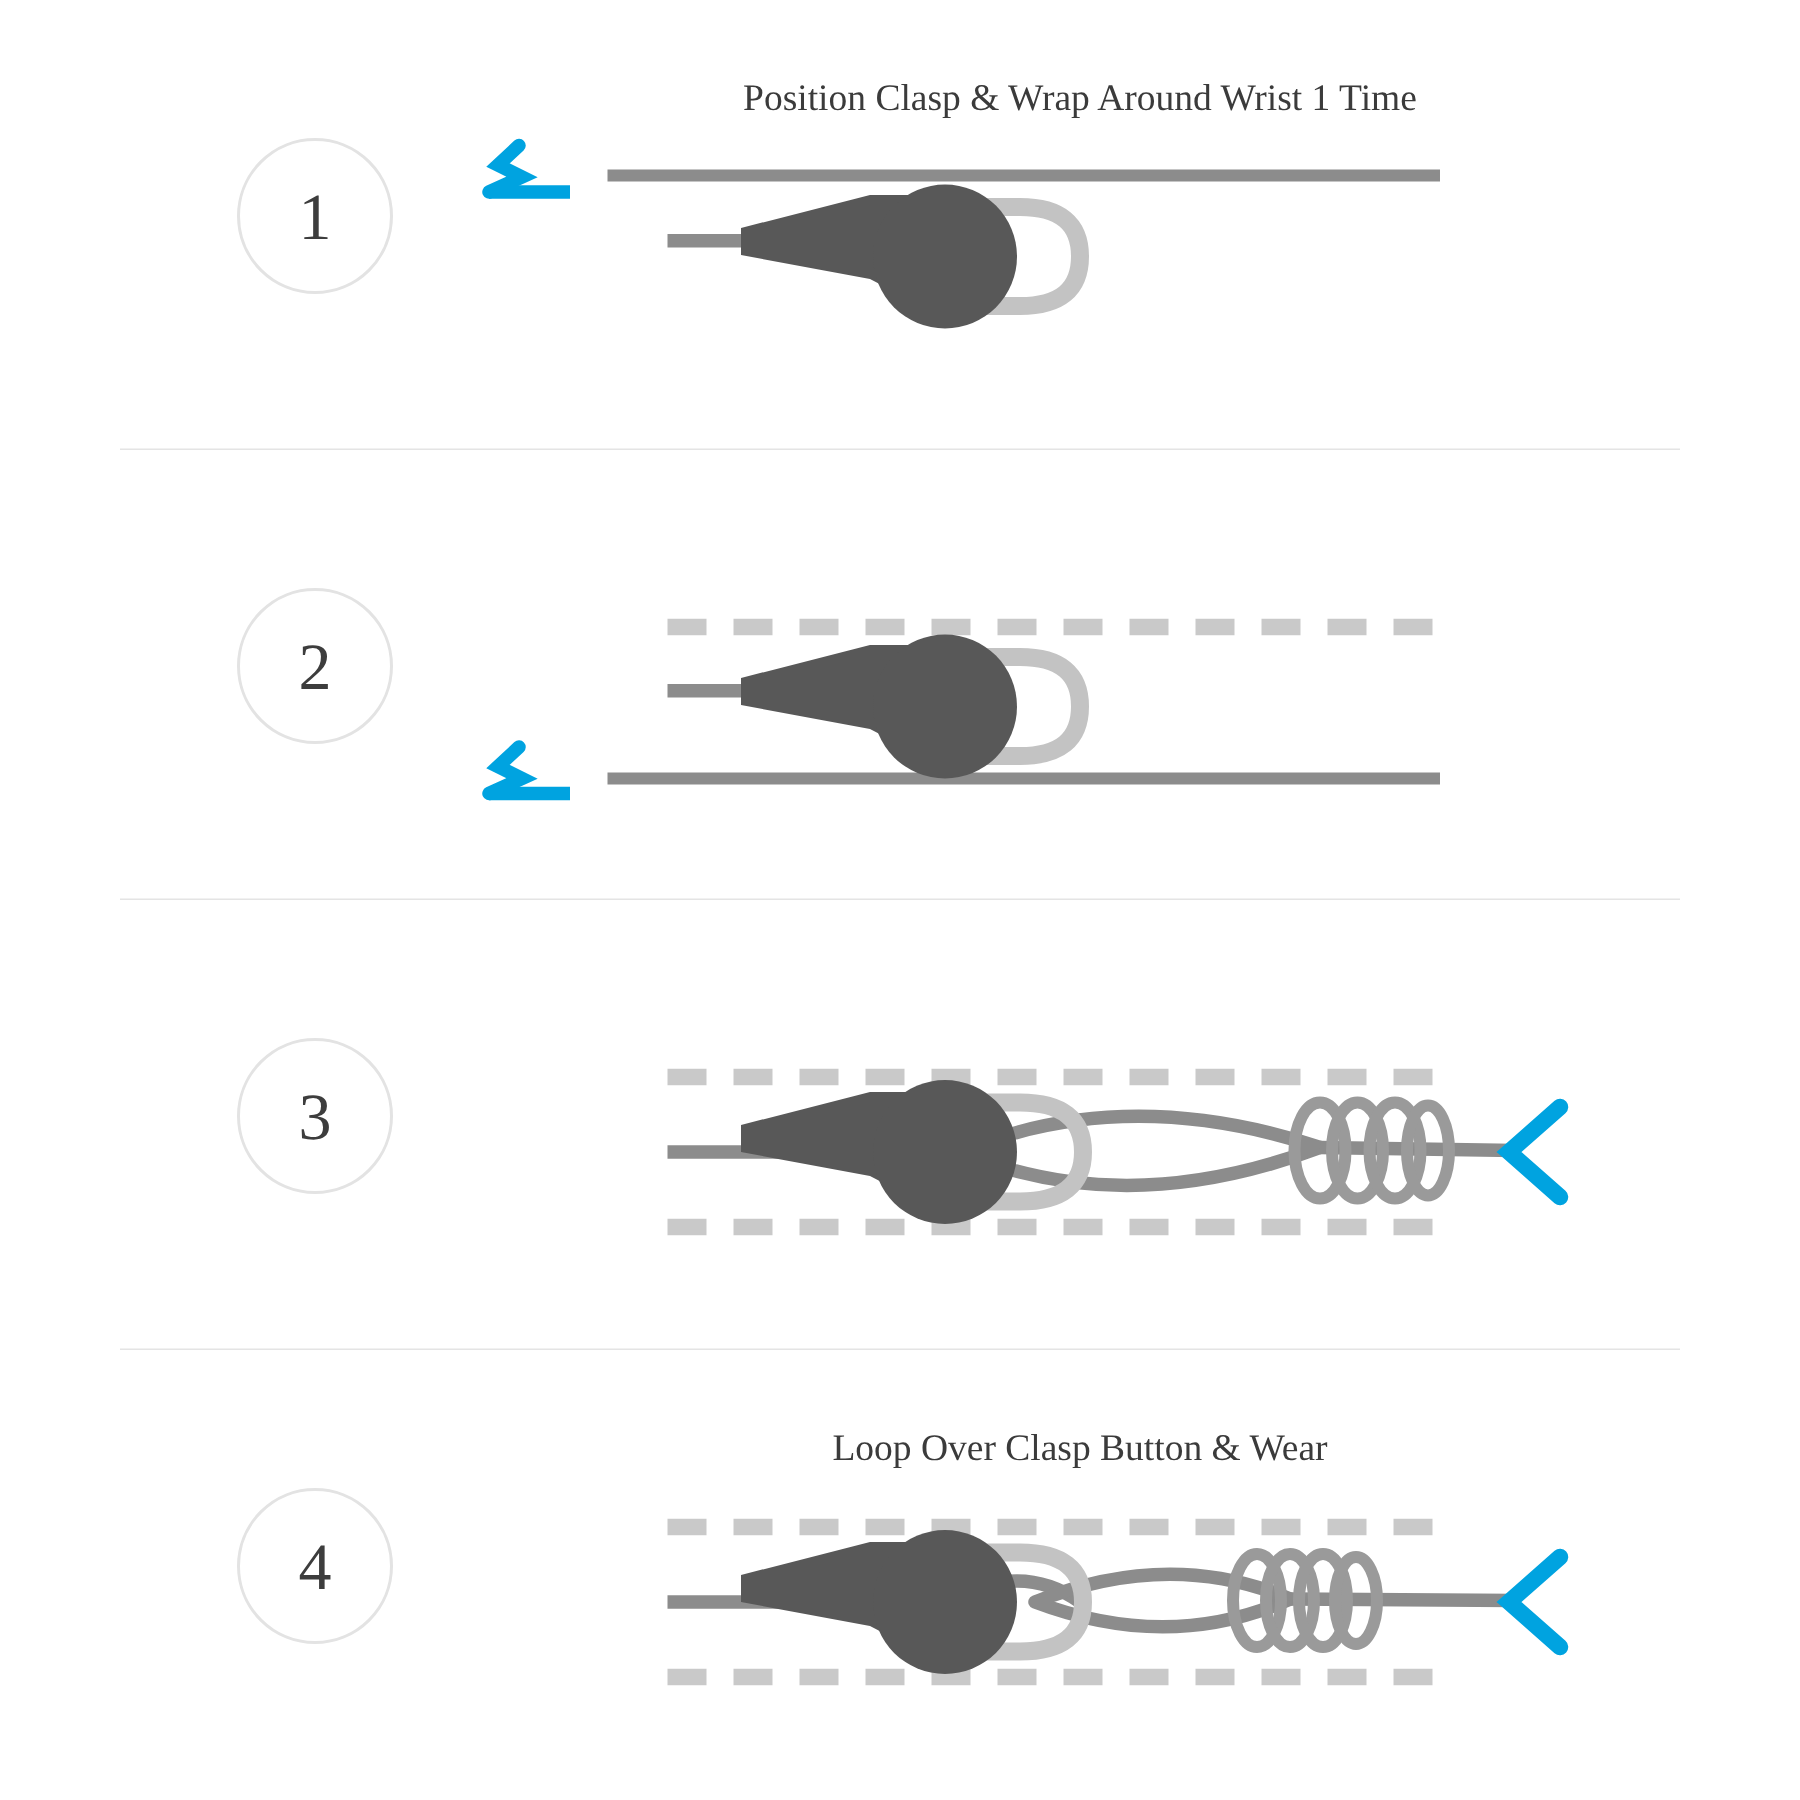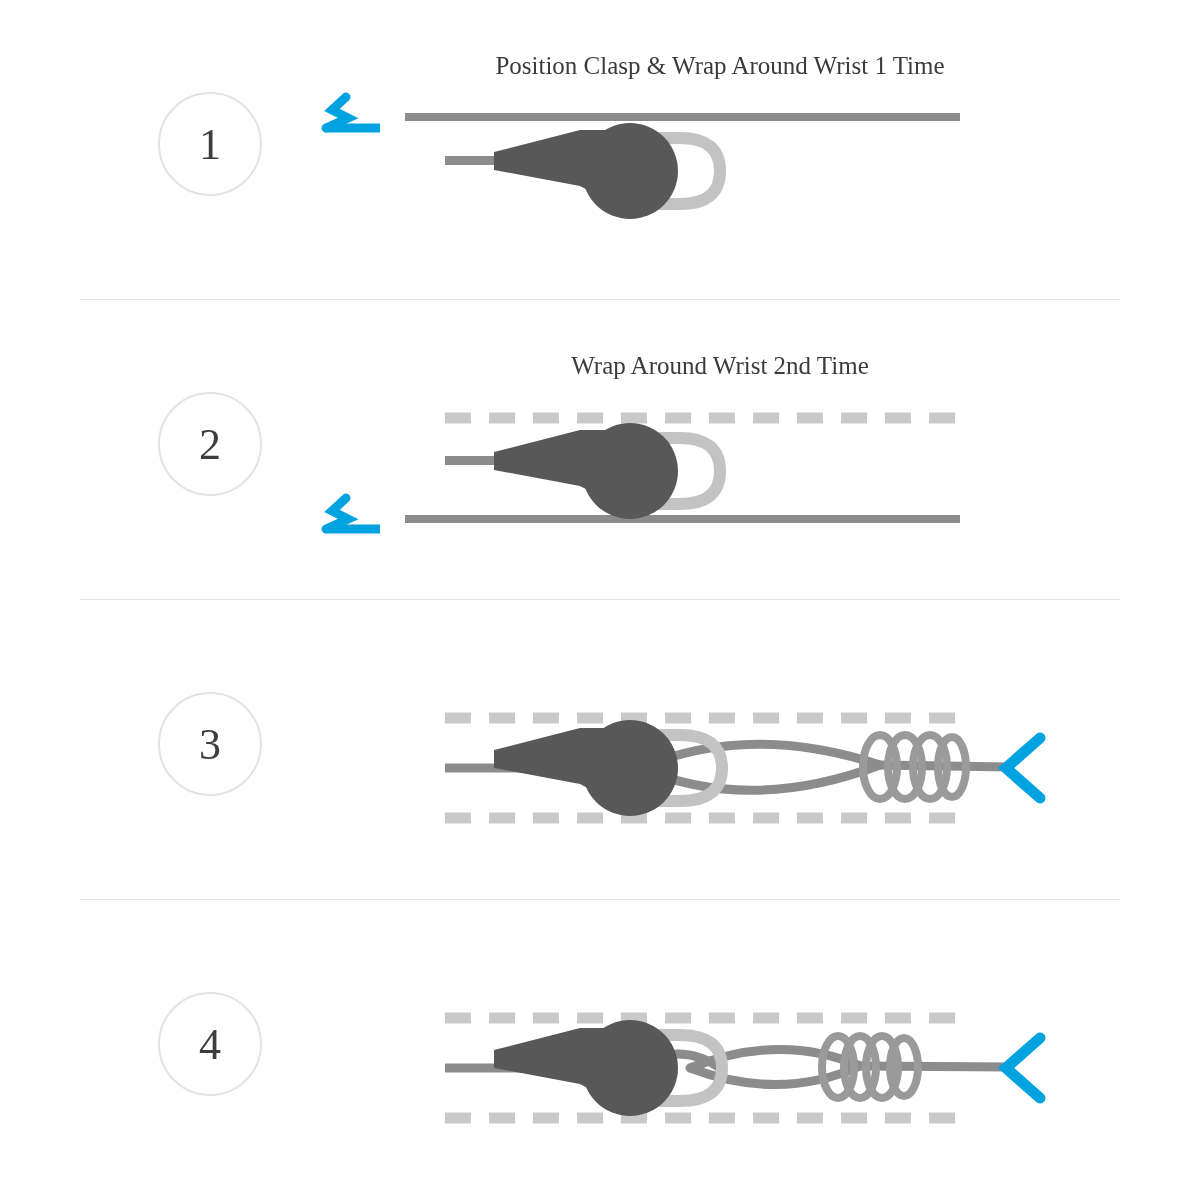--- a/index.html
+++ b/index.html
@@ -104,21 +104,20 @@
         <g>
           <path d="M214 152 L300 130 L350 130 L350 212 L300 186 L214 170 Z" fill="#585858"></path>
           <circle cx="350" cy="171" r="48" fill="#585858"></circle>
         </g>
       </svg>
     </div>
     <div class="divider"></div>
   </section>
 
   <section class="step">
-    <div class="caption">Wrap Around Wrist 2nd Time</div>
     <div class="badge">
       <span>2</span>
     </div>
     <div class="art">
       <svg width="880" height="300" viewBox="0 0 880 300" xmlns="http://www.w3.org/2000/svg">
 
         <g>
           <line x1="165" y1="118" x2="680" y2="118" stroke="#c9c9c9" stroke-width="11" stroke-dasharray="26 18"></line>
         </g>
 
@@ -184,20 +183,21 @@
 
         <g>
           <path d="M760 138 L726 168 L760 198" fill="none" stroke="#00a3e0" stroke-width="11" stroke-linecap="round" stroke-linejoin="miter"></path>
         </g>
       </svg>
     </div>
     <div class="divider"></div>
   </section>
 
   <section class="step">
+    <div class="caption">Loop Over Clasp Button &amp; Wear</div>
     <div class="badge">
       <span>4</span>
     </div>
     <div class="art">
       <svg width="880" height="300" viewBox="0 0 880 300" xmlns="http://www.w3.org/2000/svg">
         <g>
           <line x1="165" y1="118" x2="680" y2="118" stroke="#c9c9c9" stroke-width="11" stroke-dasharray="26 18"></line>
         </g>
         <g>
           <line x1="165" y1="218" x2="680" y2="218" stroke="#c9c9c9" stroke-width="11" stroke-dasharray="26 18"></line>

